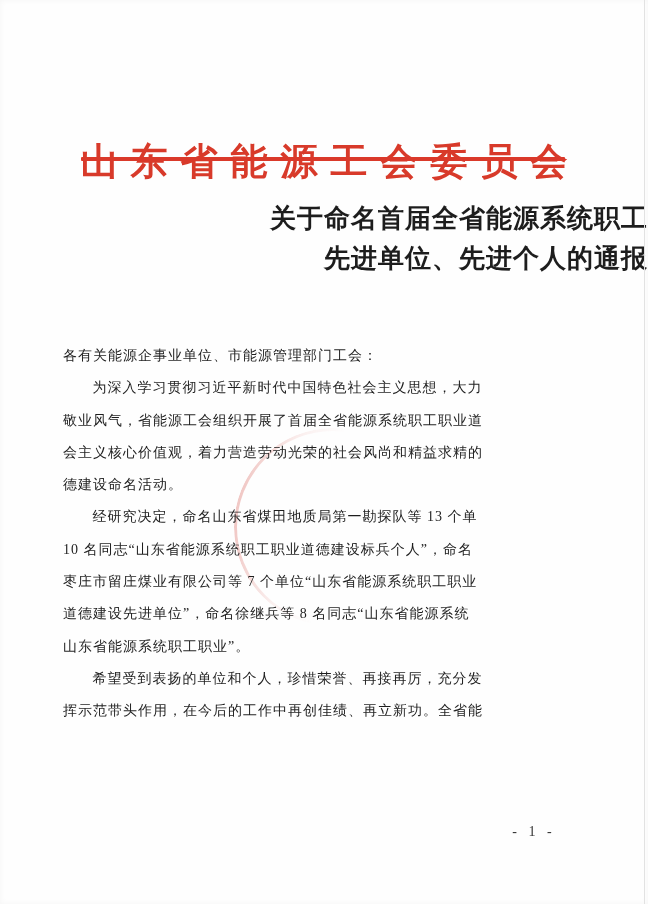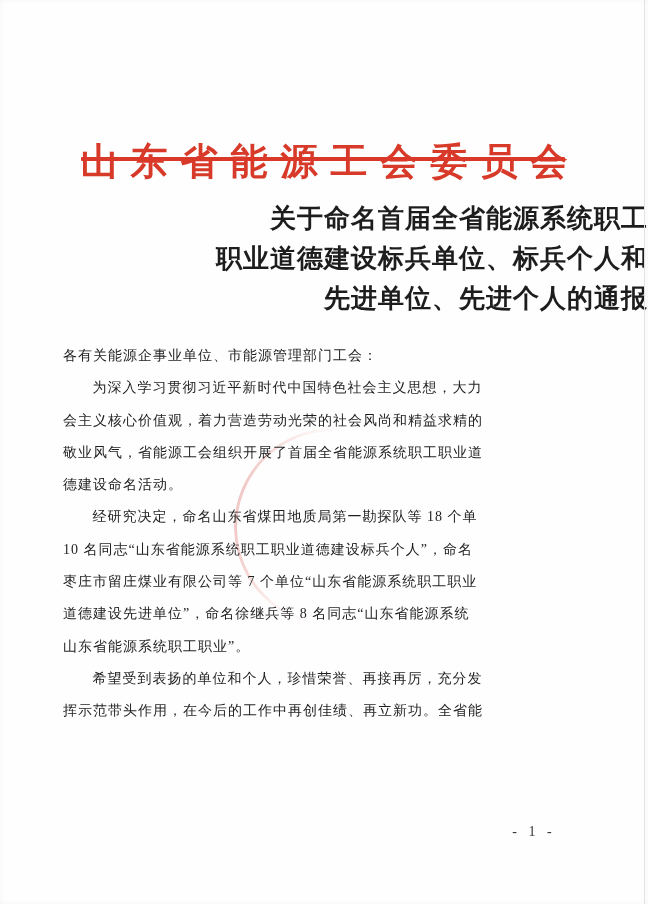--- a/index.html
+++ b/index.html
@@ -114,33 +114,32 @@
 <body>
 
 <div class="scan-page">
 
   <div class="letterhead">山东省能源工会委员会</div>
 
   <div class="letterhead-rule"></div>
 
   <h1 class="doc-title">
     <span class="t-line">关于命名首届全省能源系统职工</span>
-    <span class="t-line">职业道德建设标兵单位、标兵个人和</span>
     <span class="t-line">先进单位、先进个人的通报</span>
   </h1>
 
   <div class="seal-stamp"></div>
 
   <div class="doc-body">
     <p>各有关能源企事业单位、市能源管理部门工会：</p>
     <p class="ind">为深入学习贯彻习近平新时代中国特色社会主义思想，大力</p>
+    <p>敬业风气，省能源工会组织开展了首届全省能源系统职工职业道</p>
     <p>会主义核心价值观，着力营造劳动光荣的社会风尚和精益求精的</p>
-    <p>敬业风气，省能源工会组织开展了首届全省能源系统职工职业道</p>
     <p>德建设命名活动。</p>
-    <p class="ind">经研究决定，命名山东省煤田地质局第一勘探队等 18 个单</p>
+    <p class="ind">经研究决定，命名山东省煤田地质局第一勘探队等 13 个单</p>
     <p>10 名同志“山东省能源系统职工职业道德建设标兵个人”，命名</p>
     <p>枣庄市留庄煤业有限公司等 7 个单位“山东省能源系统职工职业</p>
     <p>道德建设先进单位”，命名徐继兵等 8 名同志“山东省能源系统</p>
     <p>山东省能源系统职工职业”。</p>
     <p class="ind">希望受到表扬的单位和个人，珍惜荣誉、再接再厉，充分发</p>
     <p>挥示范带头作用，在今后的工作中再创佳绩、再立新功。全省能</p>
   </div>
 
   <div class="page-number">- 1 -</div>
 

